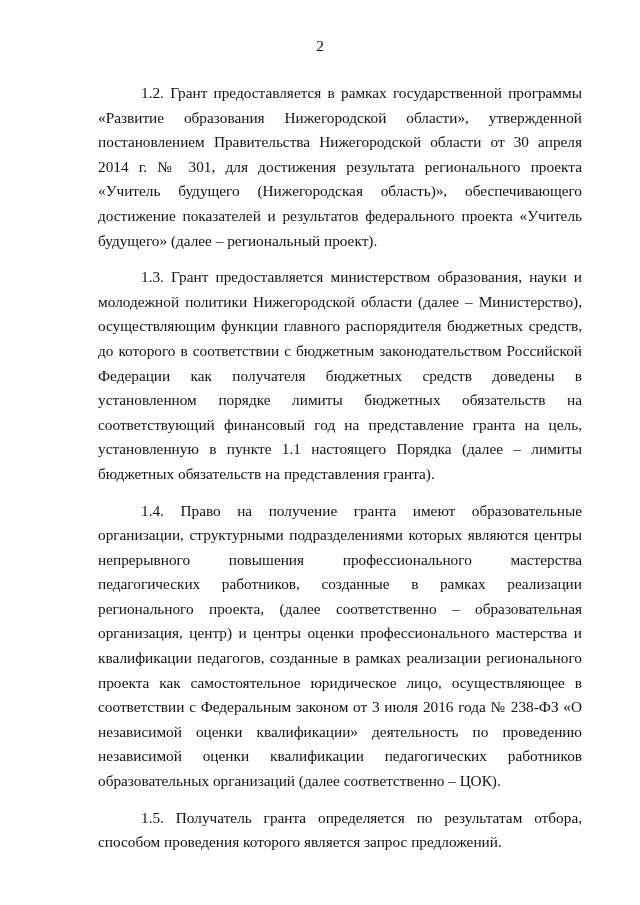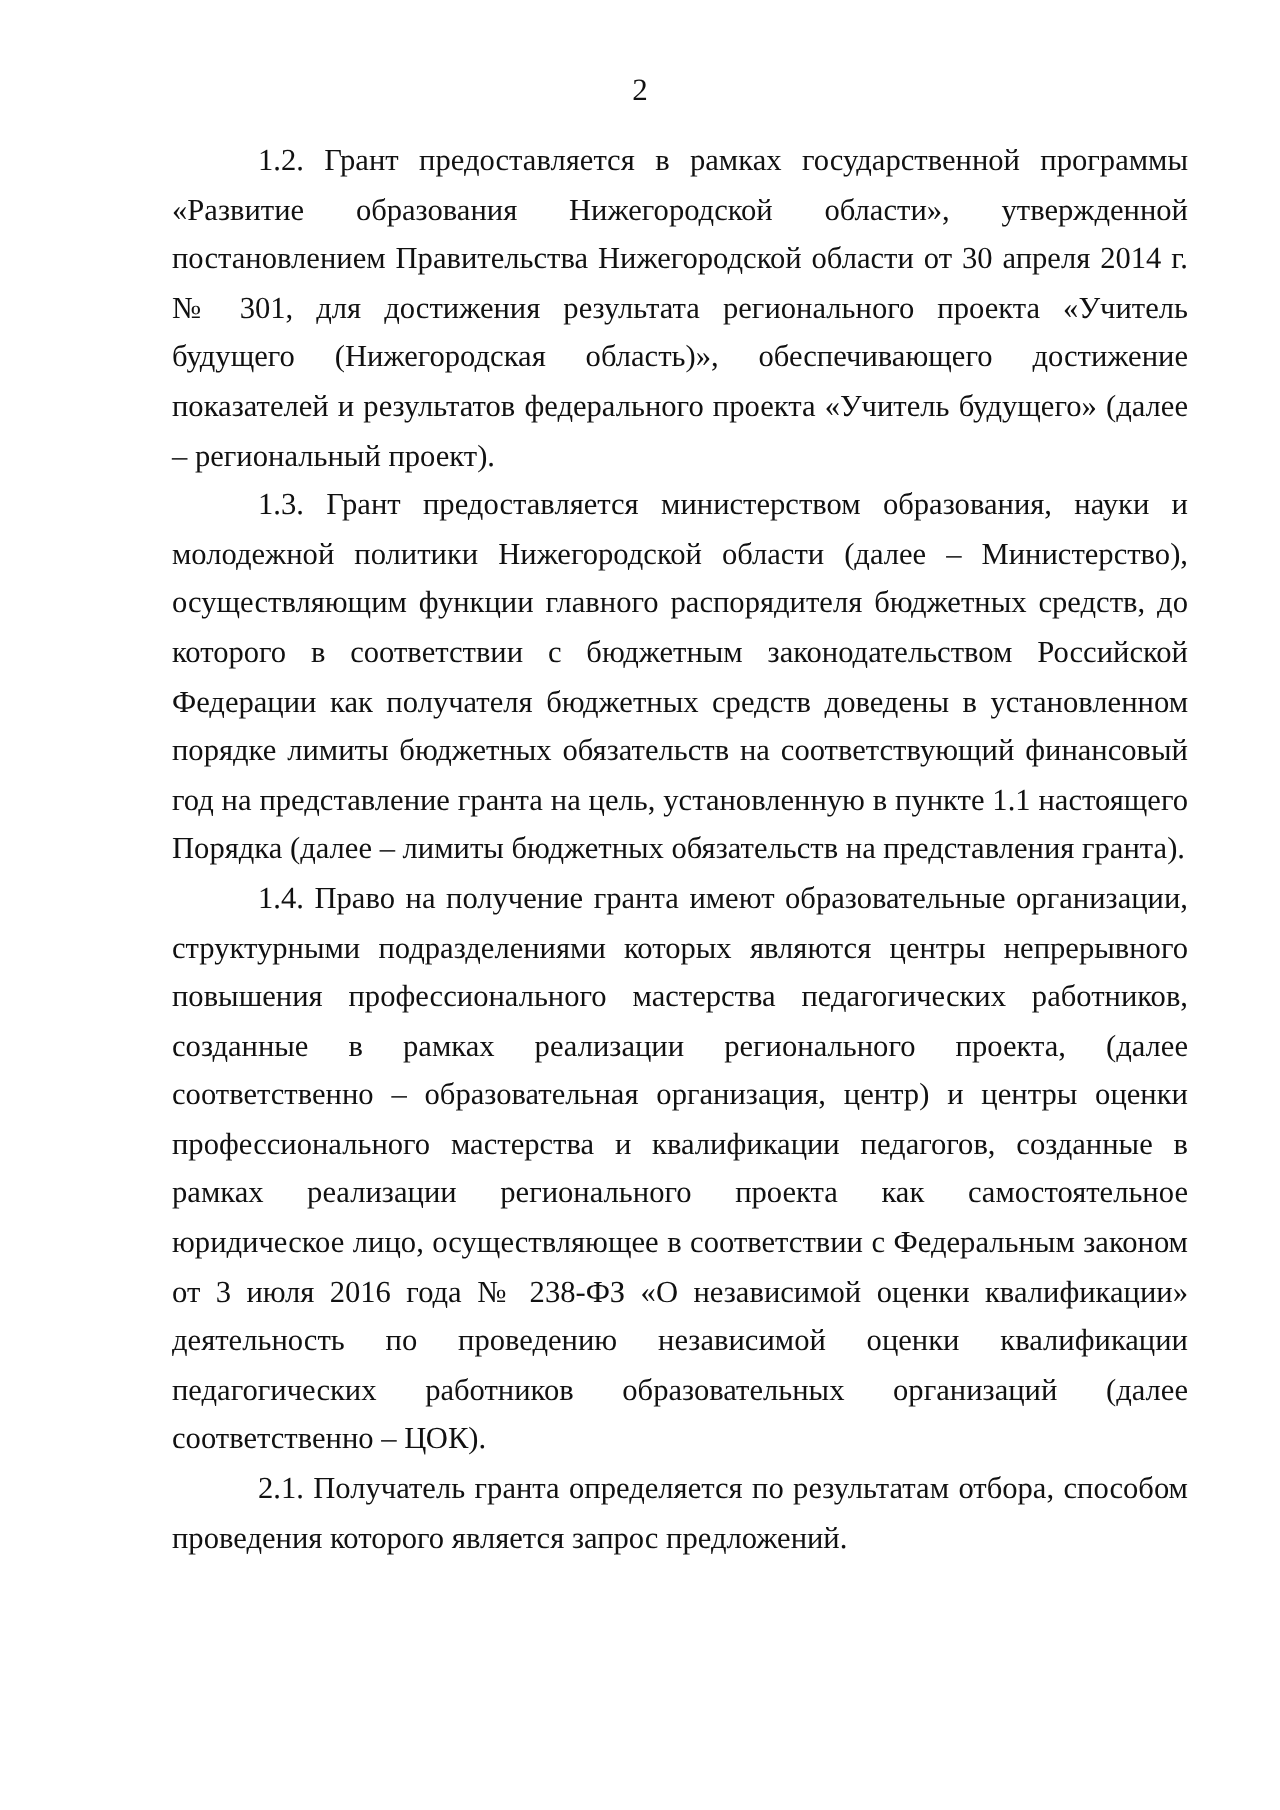--- a/index.html
+++ b/index.html
@@ -10,30 +10,30 @@
       font-family: "Liberation Serif", "DejaVu Serif", serif;
     }
     .page-number {
       position: absolute; top: 36px; left: 0; width: 640px;
       text-align: center; font-size: 15.5px; line-height: 20px;
     }
     .body-text {
       position: absolute; left: 86px; top: 69px; width: 508px;
     }
     .para {
-      margin: 0; font-size: 15.3px; line-height: 24.6px;
+      margin: 12px; font-size: 15.3px; line-height: 24.6px;
       text-align: justify; text-indent: 43px;
       letter-spacing: 0px;
       font-family: Liberation Serif, serif;
     }
   </style>
 </head>
 <body>
 
 <div class="page">
   <div class="page-number">2</div>
   <div class="body-text">
     <p class="para">1.2. Грант предоставляется в рамках государственной программы «Развитие образования Нижегородской области», утвержденной постановлением Правительства Нижегородской области от 30 апреля 2014 г. № 301, для достижения результата регионального проекта «Учитель будущего (Нижегородская область)», обеспечивающего достижение показателей и результатов федерального проекта «Учитель будущего» (далее – региональный проект).</p>
     <p class="para">1.3. Грант предоставляется министерством образования, науки и молодежной политики Нижегородской области (далее – Министерство), осуществляющим функции главного распорядителя бюджетных средств, до которого в соответствии с бюджетным законодательством Российской Федерации как получателя бюджетных средств доведены в установленном порядке лимиты бюджетных обязательств на соответствующий финансовый год на представление гранта на цель, установленную в пункте 1.1 настоящего Порядка (далее – лимиты бюджетных обязательств на представления гранта).</p>
     <p class="para">1.4. Право на получение гранта имеют образовательные организации, структурными подразделениями которых являются центры непрерывного повышения профессионального мастерства педагогических работников, созданные в рамках реализации регионального проекта, (далее соответственно – образовательная организация, центр) и центры оценки профессионального мастерства и квалификации педагогов, созданные в рамках реализации регионального проекта как самостоятельное юридическое лицо, осуществляющее в соответствии с Федеральным законом от 3 июля 2016 года № 238-ФЗ «О независимой оценки квалификации» деятельность по проведению независимой оценки квалификации педагогических работников образовательных организаций (далее соответственно – ЦОК).</p>
-    <p class="para">2.1. Получатель гранта определяется по результатам отбора, способом проведения которого является запрос предложений.</p>
+    <p class="para">1.5. Получатель гранта определяется по результатам отбора, способом проведения которого является запрос предложений.</p>
   </div>
 </div>
 
 </body></html>

